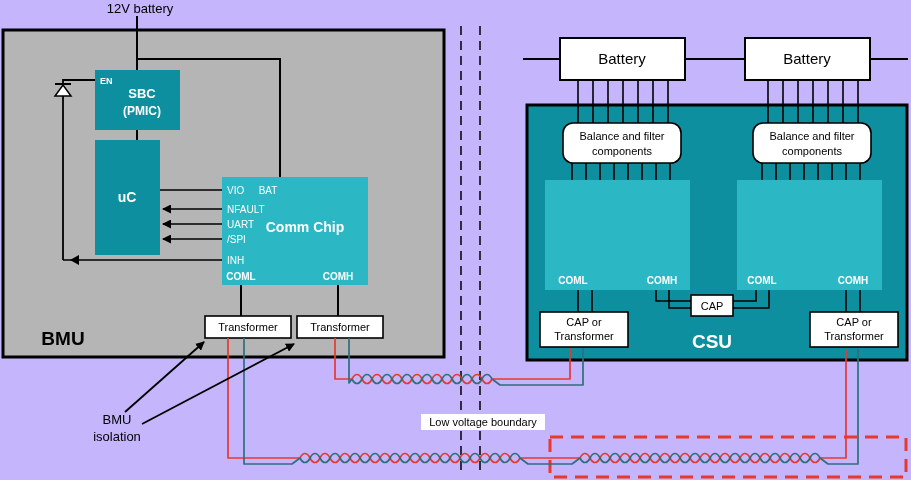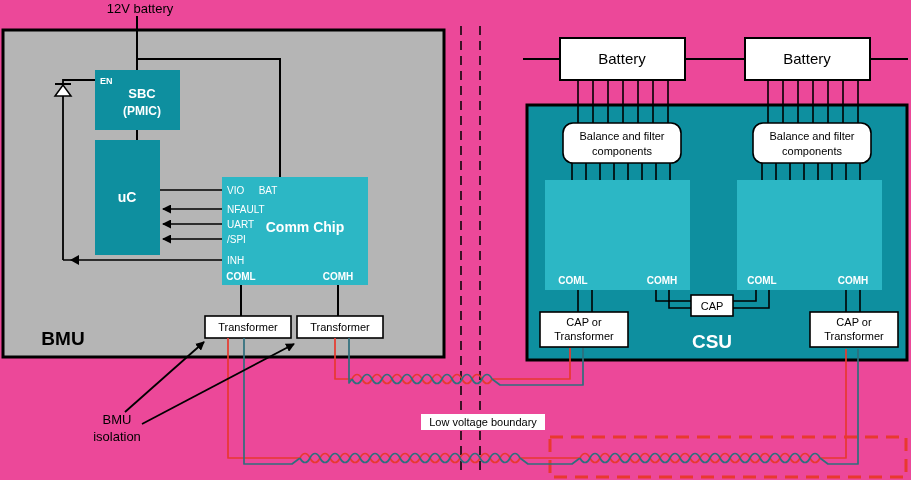--- a/index.html
+++ b/index.html
@@ -1,16 +1,16 @@
 <!DOCTYPE html>
 <html><head>
 <meta charset="utf-8">
 <style>
   html,body{margin:0;padding:0;background:#fff;}
-  .stage{position:relative;width:911px;height:480px;background:#ec4899;overflow:hidden;}
+  .stage{position:relative;width:911px;height:480px;background:#c4b5fd;overflow:hidden;}
   svg{display:block;}
   text{font-family:"Liberation Sans","DejaVu Sans",sans-serif;}
   .blk{fill:#000;}
   .wht{fill:#fff;}
   .b{font-weight:bold;}
   .t9{font-size:9px;}
   .t10{font-size:10px;}
   .t11{font-size:11px;}
   .t12{font-size:12px;}
   .t13{font-size:13px;}

